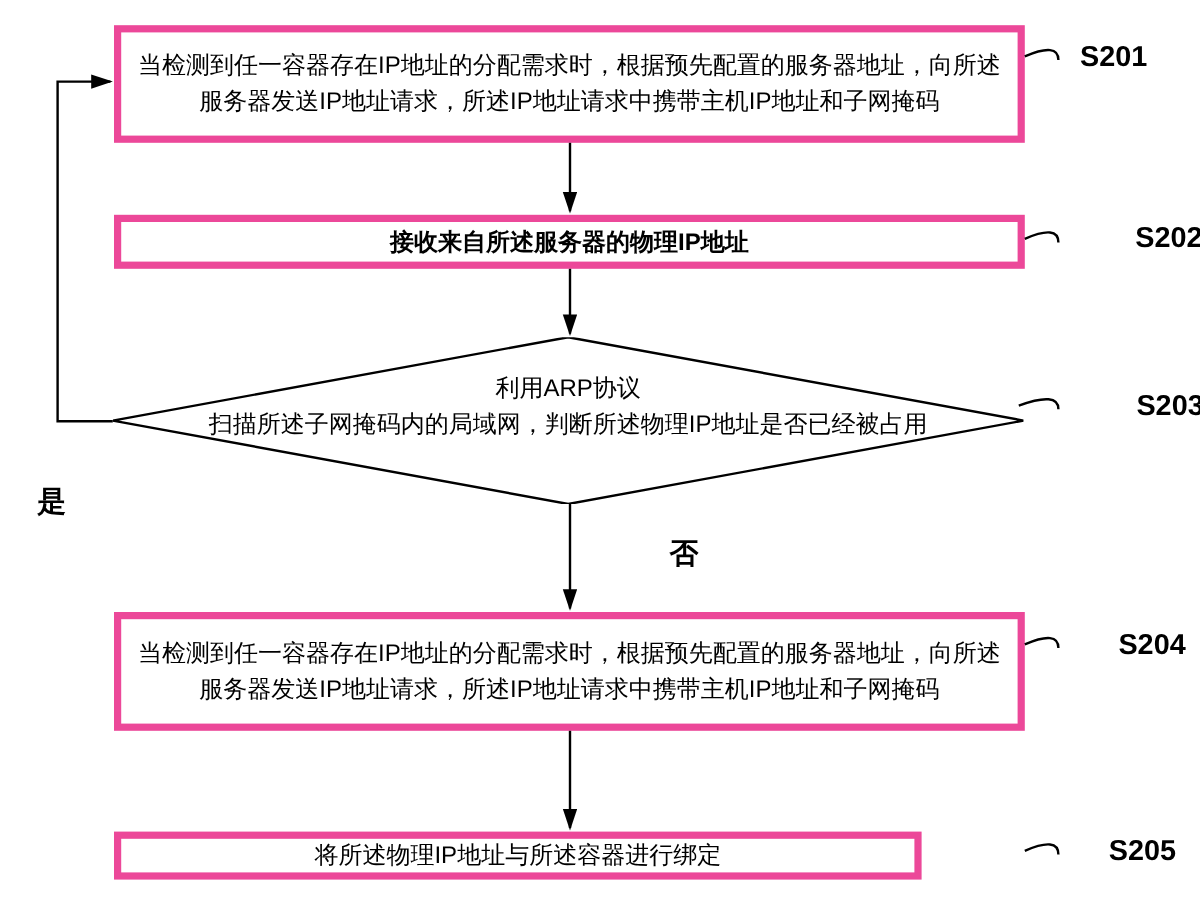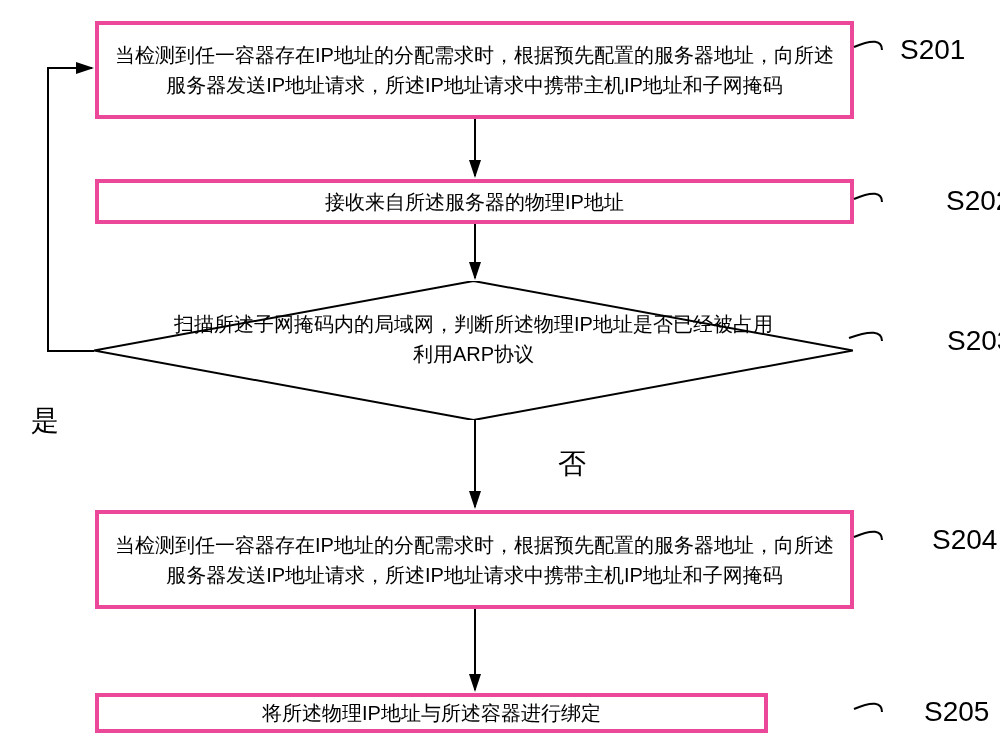--- a/index.html
+++ b/index.html
@@ -6,32 +6,33 @@
     body {
       width: 1000px;
       height: 754px;
       background: #fff;
       font-family: "SimSun", "Microsoft YaHei", sans-serif;
       font-size: 20px;
       position: relative;
     }
     .box {
       position: absolute;
-      border: 4px solid #ec4899;
+      border: 6px solid #ec4899;
       background: #fff;
       display: flex;
       align-items: center;
       justify-content: center;
       text-align: center;
       padding: 8px 10px;
       line-height: 1.5;
     }
     .label {
       position: absolute;
-      font-size: 28px;
+      font-size: 24px;
+      font-weight: bold;
     }
     .diamond-wrapper {
       position: absolute;
     }
     .diamond-text {
       position: absolute;
       text-align: center;
       line-height: 1.5;
       width: 100%;
     }
@@ -45,32 +46,32 @@
     }
   </style>
 </head>
 <body>
 
 <div class="box" style="left:95px; top:21px; width:759px; height:98px;">
   <span>当检测到任一容器存在IP地址的分配需求时，根据预先配置的服务器地址，向所述服务器发送IP地址请求，所述IP地址请求中携带主机IP地址和子网掩码</span>
 </div>
 <div class="label" style="left:900px; top:34px;">S201</div>
 
-<div class="box" style="left:95px; top:179px; width:759px; height:45px;">
+<div class="box" style="left:95px; top:179px; width:759px; height:45px;font-weight:bold;">
   <span>接收来自所述服务器的物理IP地址</span>
 </div>
 <div class="label" style="left:946px; top:185px;">S202</div>
 
 <div class="diamond-wrapper" style="left:94px; top:281px; width:759px; height:139px;">
   <svg width="759" height="139" viewBox="0 0 759 139" style="position:absolute;top:0;left:0;">
     <polygon points="379.5,0 759,69.5 379.5,139 0,69.5" fill="#fff" stroke="#000" stroke-width="2"></polygon>
   </svg>
   <div class="diamond-text" style="top:28px; left:0;">
+    <div>利用ARP协议</div>
     <div>扫描所述子网掩码内的局域网，判断所述物理IP地址是否已经被占用</div>
-    <div>利用ARP协议</div>
   </div>
 </div>
 <div class="label" style="left:947px; top:325px;">S203</div>
 
 <div class="label" style="left:31px; top:402px;">是</div>
 <div class="label" style="left:558px; top:445px;">否</div>
 
 <div class="box" style="left:95px; top:510px; width:759px; height:99px;">
   <span>当检测到任一容器存在IP地址的分配需求时，根据预先配置的服务器地址，向所述服务器发送IP地址请求，所述IP地址请求中携带主机IP地址和子网掩码</span>
 </div>

